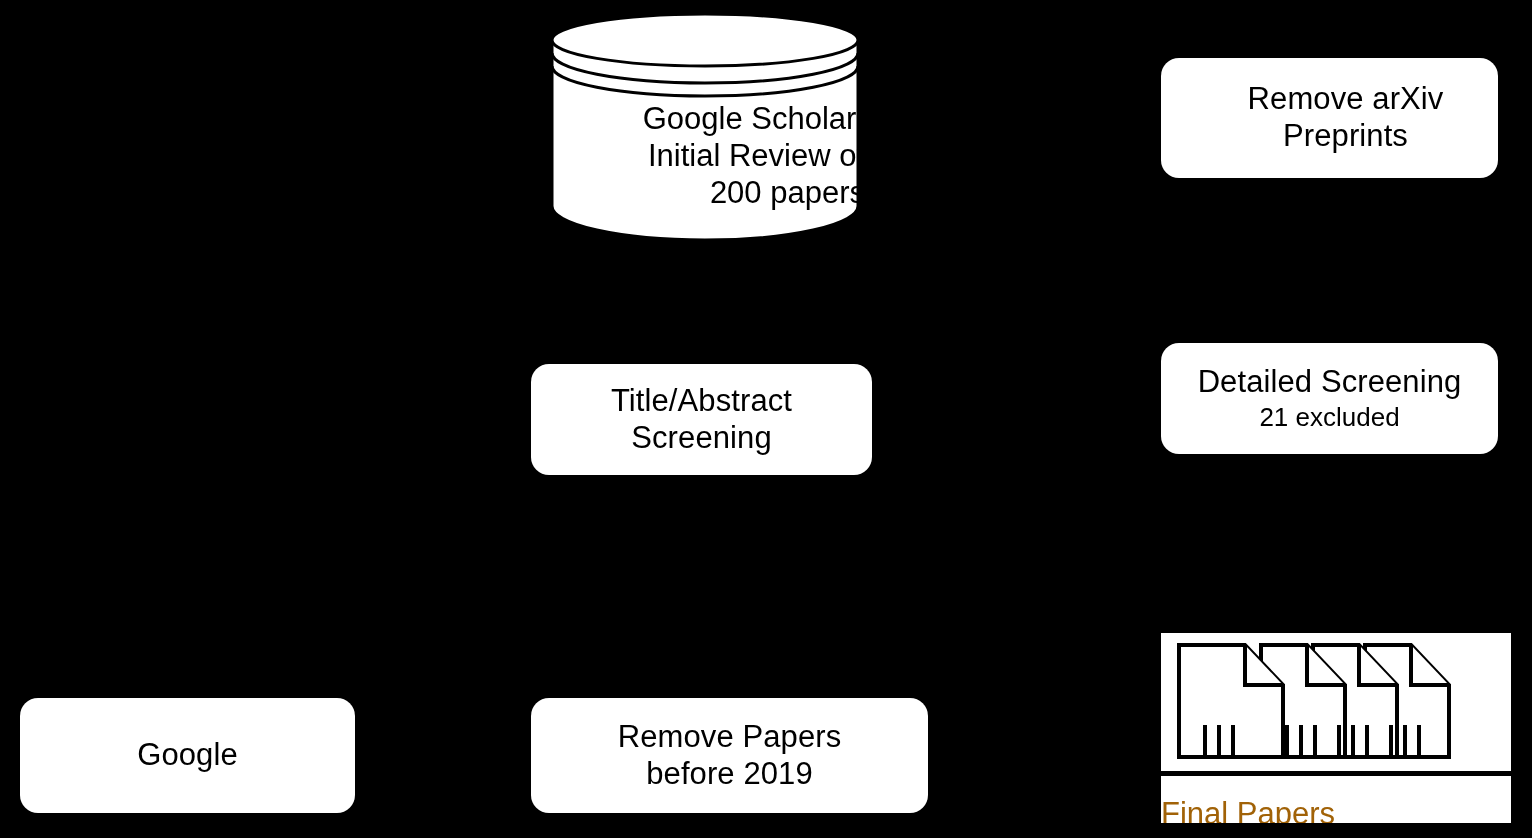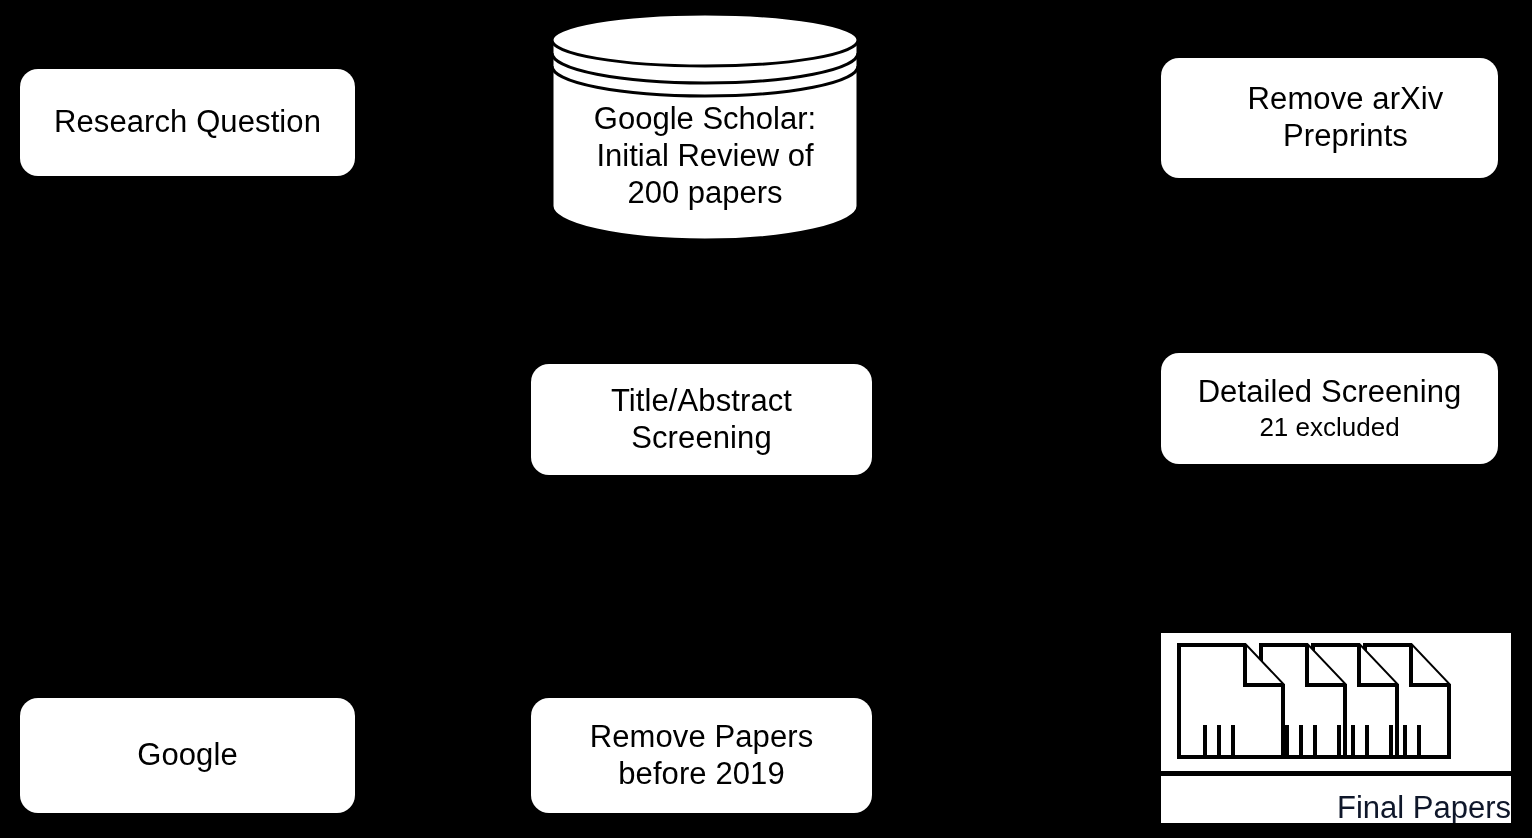--- a/index.html
+++ b/index.html
@@ -45,21 +45,21 @@
 
   
   #db-cylinder {
     position: absolute;
   }
   #db-cylinder svg { display: block; }
   .db-text-wrap {
     position: absolute;
     left: 0;
     width: 100%;
-    text-align: center;
+    text-align: right;
     color: #000000;
     font-size: 31px;
     line-height: 1.2;
     white-space: pre-line;
     pointer-events: none;
   }
 
   
   #final-papers {
     position: absolute;
@@ -72,36 +72,33 @@
     width: 100%;
   }
   #final-papers .docs-area svg { display: block; }
   #final-papers .divider {
     width: 100%;
     height: 5px;
     background: #000000;
   }
   #final-papers .fp-caption {
     width: 100%;
-    text-align: right;
+    text-align: left;
     font-size: 31px;
-    color: #0f172a;
+    color: #a16207;
     line-height: 1.15;
-    padding-top: 14px;
+    padding-top: 20px;
     box-sizing: border-box;
   }
 </style>
 </head>
 <body>
 
 <div id="canvas">
 
-  <div class="node-box" id="node-research-question" style="left:20px; top:69px; width:335px; height:107px;">
-    <div class="node-label">Research Question</div>
-  </div>
 
   <div id="db-cylinder" style="left:545px; top:10px; width:320px; height:232px;">
     <svg width="320" height="232" viewBox="0 0 320 232">
 
       <path d="M7,30 L7,196 A153,34 0 0 0 313,196 L313,30 Z" fill="#ffffff" stroke="#000000" stroke-width="3"></path>
 
       <path d="M7,56 A153,30 0 0 0 313,56" fill="none" stroke="#000000" stroke-width="3"></path>
       <path d="M7,43 A153,30 0 0 0 313,43" fill="none" stroke="#000000" stroke-width="3"></path>
 
       <ellipse cx="160" cy="30" rx="153" ry="26" fill="#ffffff" stroke="#000000" stroke-width="3"></ellipse>
@@ -115,30 +112,30 @@
     <div class="node-label">Remove arXiv
 Preprints</div>
   </div>
 
 
   <div class="node-box" id="node-title-abstract-screening" style="left:531px; top:364px; width:341px; height:111px;">
     <div class="node-label">Title/Abstract
 Screening</div>
   </div>
 
-  <div class="node-box" id="node-detailed-screening" style="left:1161px; top:353px; width:337px; height:111px;">
+  <div class="node-box" id="node-detailed-screening" style="left:1161px; top:343px; width:337px; height:111px;">
     <div class="node-label">Detailed Screening</div>
     <div class="node-sublabel">21 excluded</div>
   </div>
 
   <div class="node-box" id="node-search" style="left:20px; top:698px; width:335px; height:115px;">
     <div class="node-label">Google</div>
   </div>
 
-  <div class="node-box" id="node-remove-papers-before-2019" style="left:531px; top:698px; width:341px; height:115px;">
+  <div class="node-box" id="node-remove-papers-before-2019" style="left:531px; top:698px; width:397px; height:115px;">
     <div class="node-label">Remove Papers
 before 2019</div>
   </div>
 
   <div id="final-papers" style="left:1161px; top:633px; width:350px; height:190px;">
     <div class="docs-area">
       <svg width="350" height="138" viewBox="0 0 350 138">
         <g fill="#ffffff" stroke="#000000" stroke-width="4" stroke-linejoin="miter">
 
           <path d="M204,12 L250,12 L288,52 L288,124 L204,124 Z"></path>

